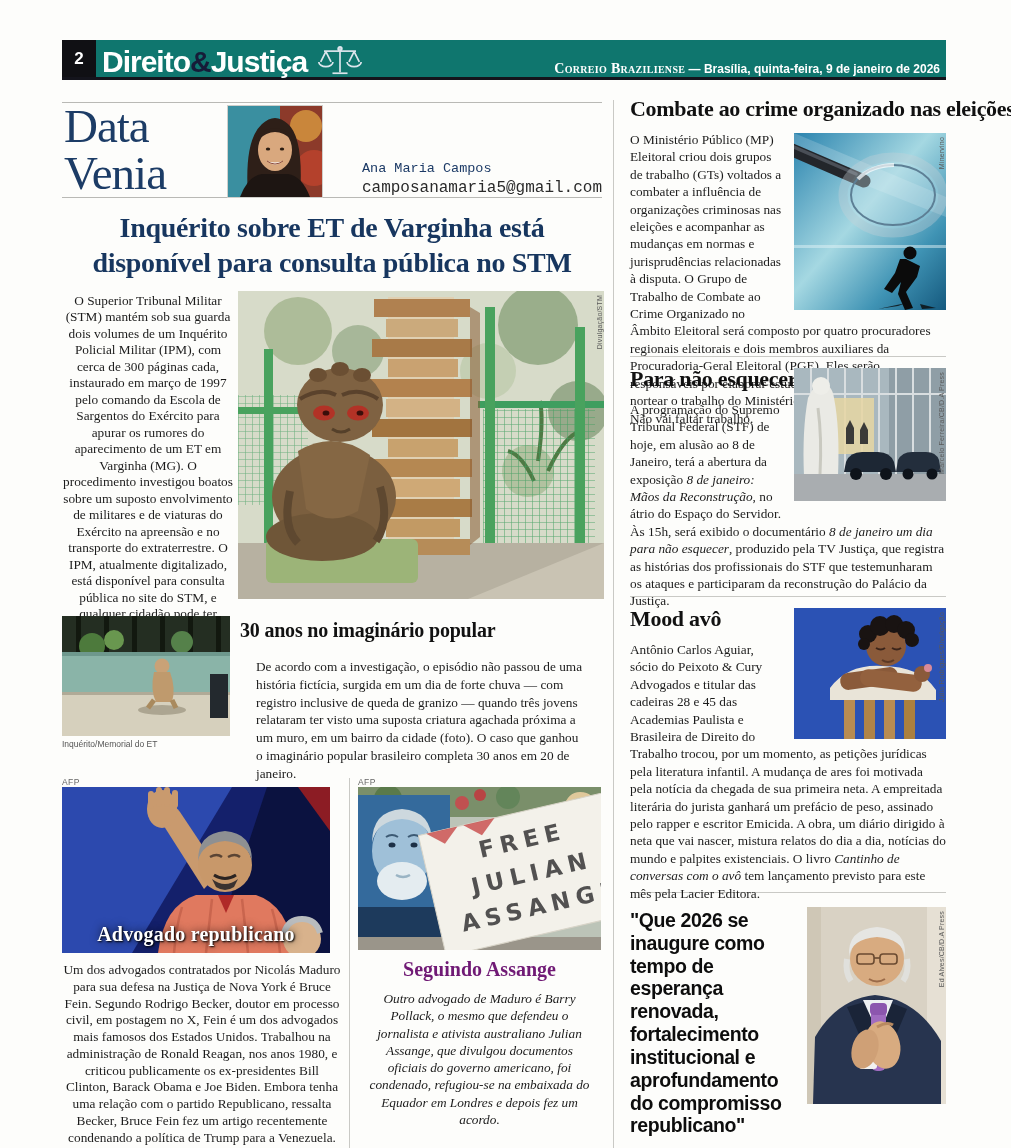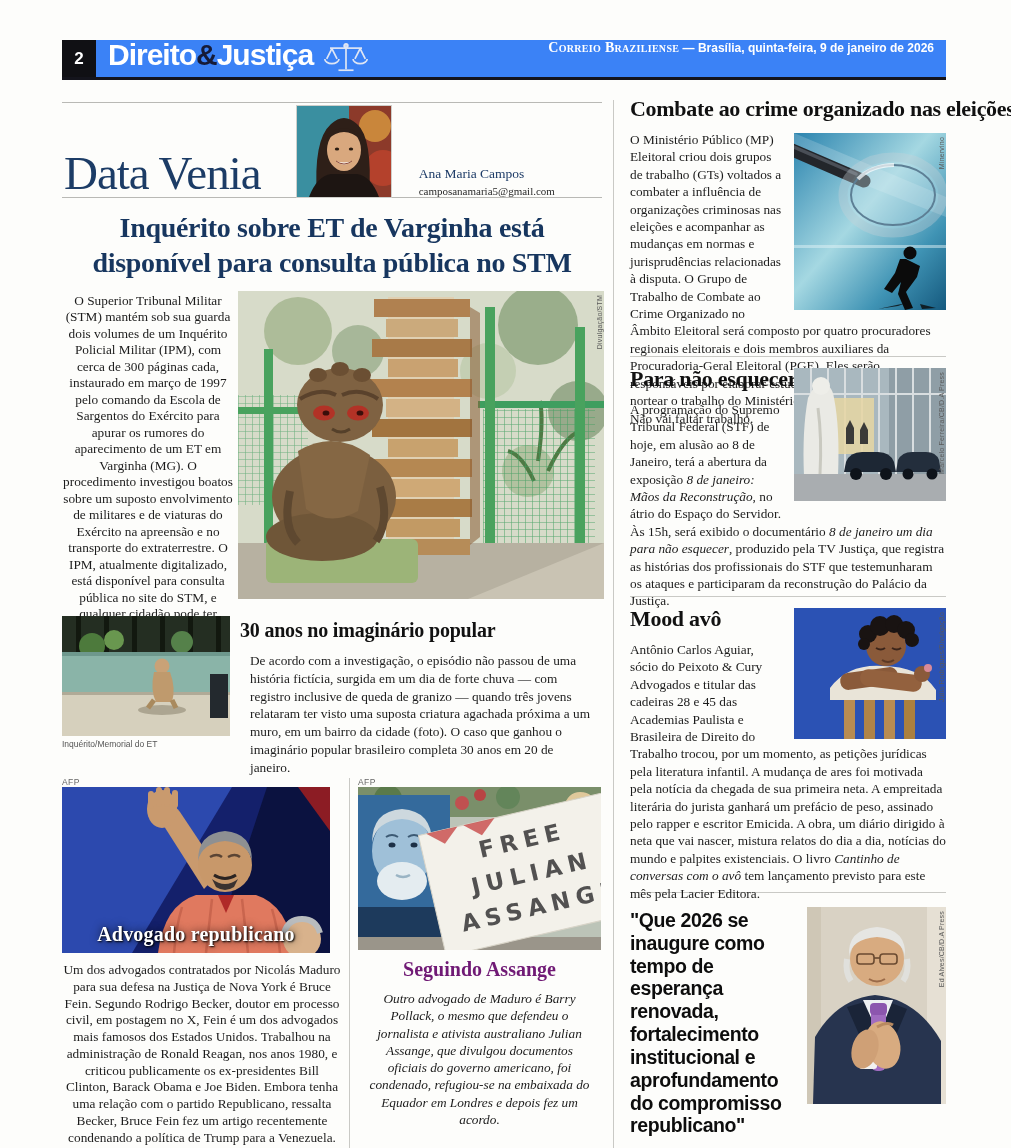--- a/index.html
+++ b/index.html
@@ -5,51 +5,51 @@
 <style>
   html,body{margin:0;padding:0;background:#e8e8e6;}
   .page{position:relative;width:1011px;height:1148px;background:#fdfdfb;margin:0 auto;
         font-family:"Liberation Serif", serif;color:#1c1c1c;overflow:hidden;
         box-shadow:0 0 0 1px #d8d8d4;}
   
   .header{position:absolute;left:62px;top:40px;width:884px;height:37px;display:flex;
           border-bottom:3px solid #14141c;}
   .page-num{width:34px;background:#101014;color:#fff;font-family:"Liberation Sans",sans-serif;
             font-weight:bold;font-size:17px;display:flex;align-items:center;justify-content:center;}
-  .header-bar{flex:1;background:#3b82f6;display:flex;align-items:flex-start;padding:0 12px;}
+  .header-bar{flex:1;background:#0f766e;display:flex;align-items:flex-end;padding:0 6px;}
   .header-title{font-family:"Liberation Sans",sans-serif;font-weight:bold;font-size:30px;
                 color:#fff;letter-spacing:-1px;line-height:1;white-space:nowrap;}
   .header-title .amp{color:#161b38;}
   .scales{margin-left:10px;margin-top:2px;}
   .header-right{margin-left:auto;color:#fff;font-size:12px;white-space:nowrap;
                 font-family:"Liberation Sans",sans-serif;font-weight:bold;}
   .header-right .brand{font-family:"Liberation Serif",serif;font-variant:small-caps;
                        font-size:14px;letter-spacing:.3px;}
   
   .masthead{position:absolute;left:62px;top:102px;width:540px;height:94px;
             border-top:1px solid #b9b9b5;border-bottom:1px solid #b9b9b5;
             display:flex;align-items:flex-end;}
   .column-title{font-size:47px;color:#1c3c66;letter-spacing:-1px;line-height:1;margin-left:2px;}
   .author-photo{margin-left:36px;flex:none;box-shadow:0 0 0 1px #cfcfcb;}
-  .author-block{margin-left:28px;}
+  .author-block{margin-left:40px;font-family:Liberation Mono, monospace;}
   .author-name{color:#1c3a66;font-size:13.5px;margin-bottom:3px;}
-  .author-email{color:#2a2a2a;font-size:11px;}
+  .author-email{color:#2a2a2a;font-size:16px;}
   
   .headline{position:absolute;left:62px;top:210px;width:540px;text-align:center;
             font-size:28px;font-weight:600;color:#17365f;line-height:1.26;letter-spacing:-.3px;}
   .story-left{position:absolute;left:62px;top:293px;width:172px;text-align:center;
               font-size:13.3px;line-height:1.24;}
   .figure{position:absolute;}
   .figure svg{display:block;}
   .vcredit{position:absolute;right:1px;top:4px;writing-mode:vertical-rl;transform:rotate(180deg);
            font-size:7px;color:#5a5a5a;font-family:"Liberation Sans",sans-serif;letter-spacing:.2px;}
   .hcredit{font-size:8.5px;color:#555;font-family:"Liberation Sans",sans-serif;margin-top:3px;}
   .substory{position:absolute;left:240px;top:619px;width:364px;}
   .substory h2{margin:0 0 10px;font-size:20px;color:#111;letter-spacing:-.2px;}
-  .substory p{margin:10px;font-size:13.3px;line-height:1.34;}
+  .substory p{margin:16px;font-size:13.3px;line-height:1.34;}
   
   .vline{position:absolute;width:1px;background:#c9c9c5;}
   .sep{position:absolute;height:1px;background:#c9c9c5;}
   
   .agency{position:absolute;font-size:8.5px;color:#666;font-family:"Liberation Sans",sans-serif;
           letter-spacing:.4px;}
   .photo-title{position:absolute;left:0;right:0;bottom:7px;text-align:center;color:#fff;
                font-size:20px;font-weight:bold;letter-spacing:.2px;
                text-shadow:1px 1px 2px #000,0 0 8px rgba(0,0,0,.75);}
   .centered-body{position:absolute;text-align:center;font-size:13.3px;line-height:1.26;}

